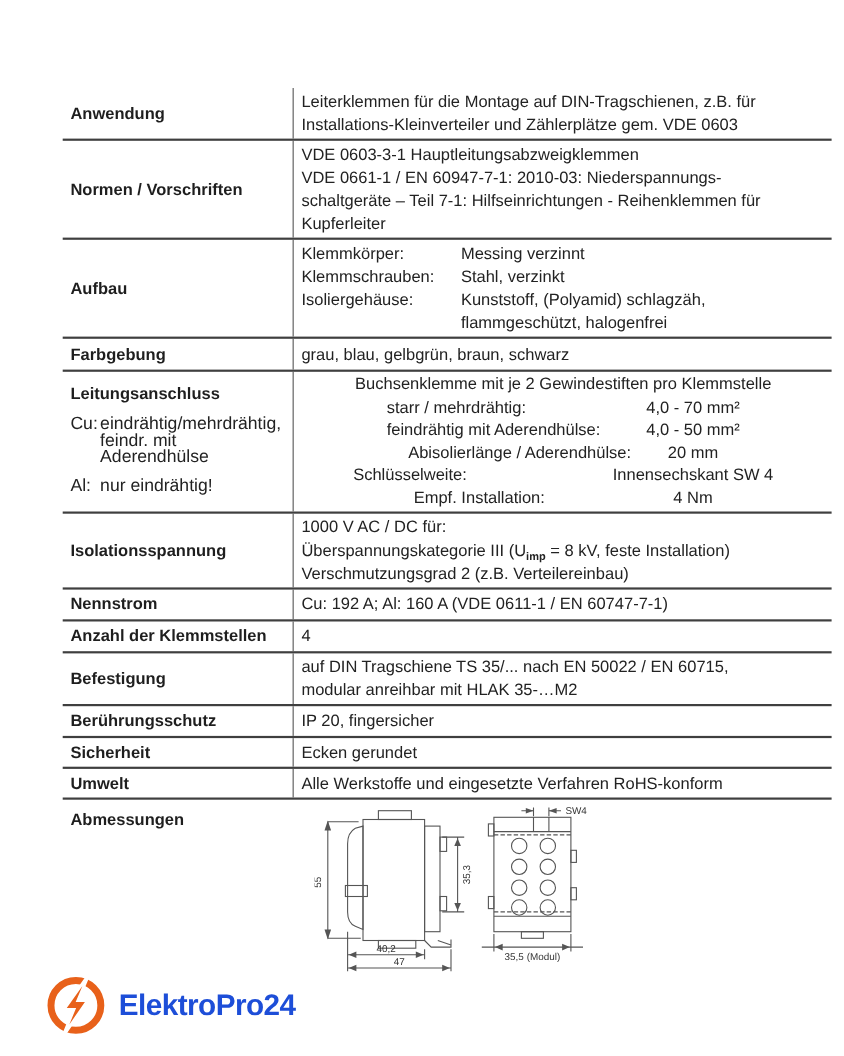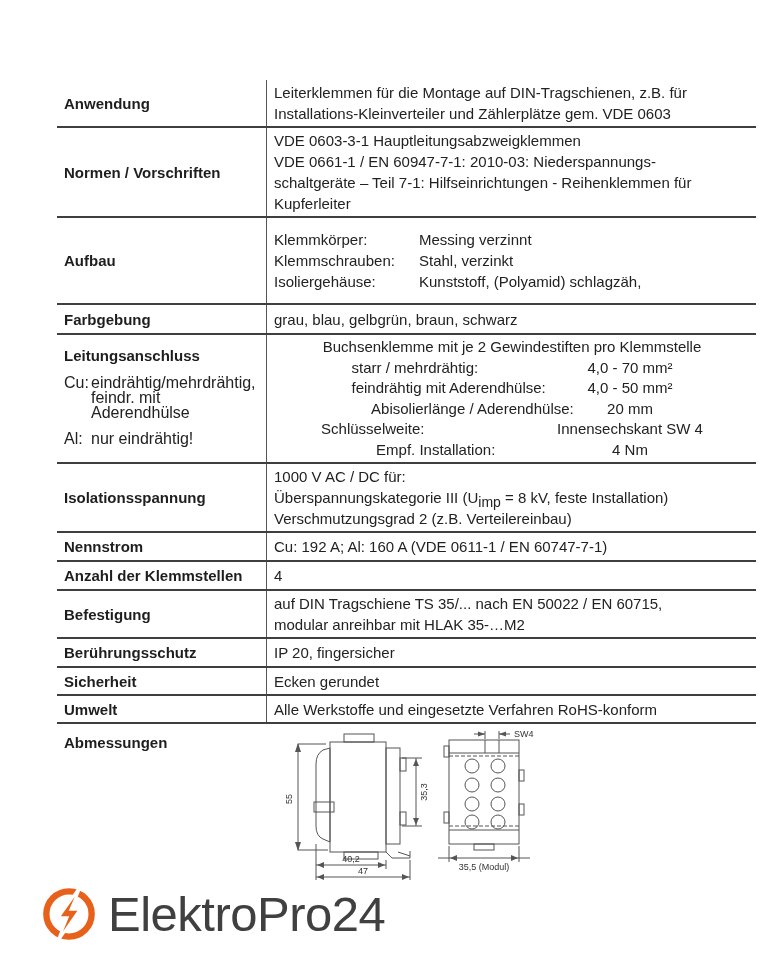--- a/index.html
+++ b/index.html
@@ -55,32 +55,32 @@
   .aufbau-pairs .k { width:145px; }
   .leitung-pairs .k { width:236px; }
   .pair .v { flex:1 1 auto; }
 
   .notes { font-weight:normal; font-size:16px; line-height:15px; color:#222; margin-top:10px; }
   .note-row { display:flex; }
   .note-prefix { width:27px; flex:0 0 27px; }
   .note-gap { height:11px; }
   .note-indent { margin-left:27px; }
 
-  sub.u-sub { font-size:14px; line-height:0; }
+  sub.u-sub { font-size:10px; line-height:0;font-weight:bold; }
 
   .drawing-wrap { padding-top:2px; }
   .dim-text { font-size:9px; fill:#333; font-family:"Liberation Sans","DejaVu Sans",sans-serif; }
 
   .footer-brand {
     position:absolute; left:28px; top:885px;
     display:flex; align-items:center;
   }
   .brand-text {
     margin-left:10px;
-    font-size:49px; font-weight:normal; letter-spacing:-0.5px; color:#404040;
+    font-size:27px; font-weight:bold; letter-spacing:-0.5px; color:#1d4ed8;
   }
 </style>
 </head>
 <body>
 
 <div class="page">
 
   <div class="spec-table">
 
     <div class="row r-anwendung">
@@ -109,20 +109,21 @@
           <span class="v">Messing verzinnt</span>
         </div>
         <div class="pair">
           <span class="k">Klemmschrauben:</span>
           <span class="v">Stahl, verzinkt</span>
         </div>
         <div class="pair">
           <span class="k">Isoliergehäuse:</span>
           <span class="v">
             <span>Kunststoff, (Polyamid) schlagzäh,</span><br>
+            <span>flammgeschützt, halogenfrei</span>
           </span>
         </div>
       </div>
     </div>
 
     <div class="row r-farbgebung">
       <div class="label-cell">Farbgebung</div>
       <div class="value-cell">
         <div>grau, blau, gelbgrün, braun, schwarz</div>
       </div>

